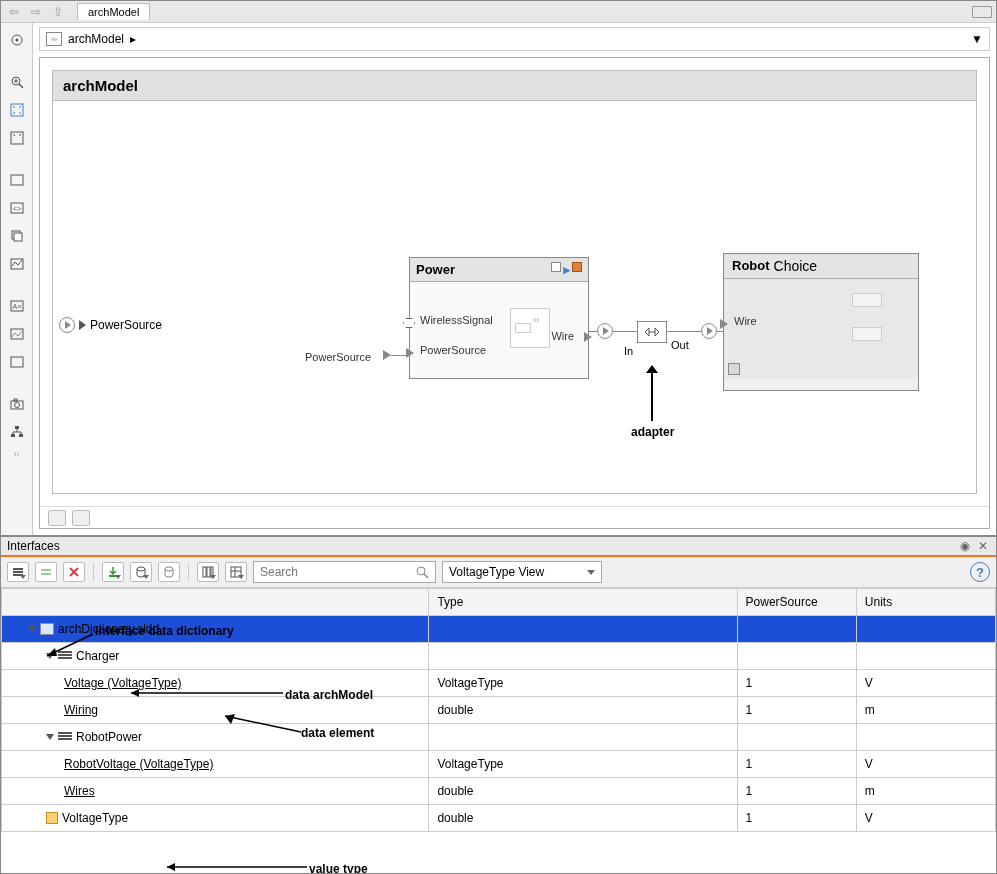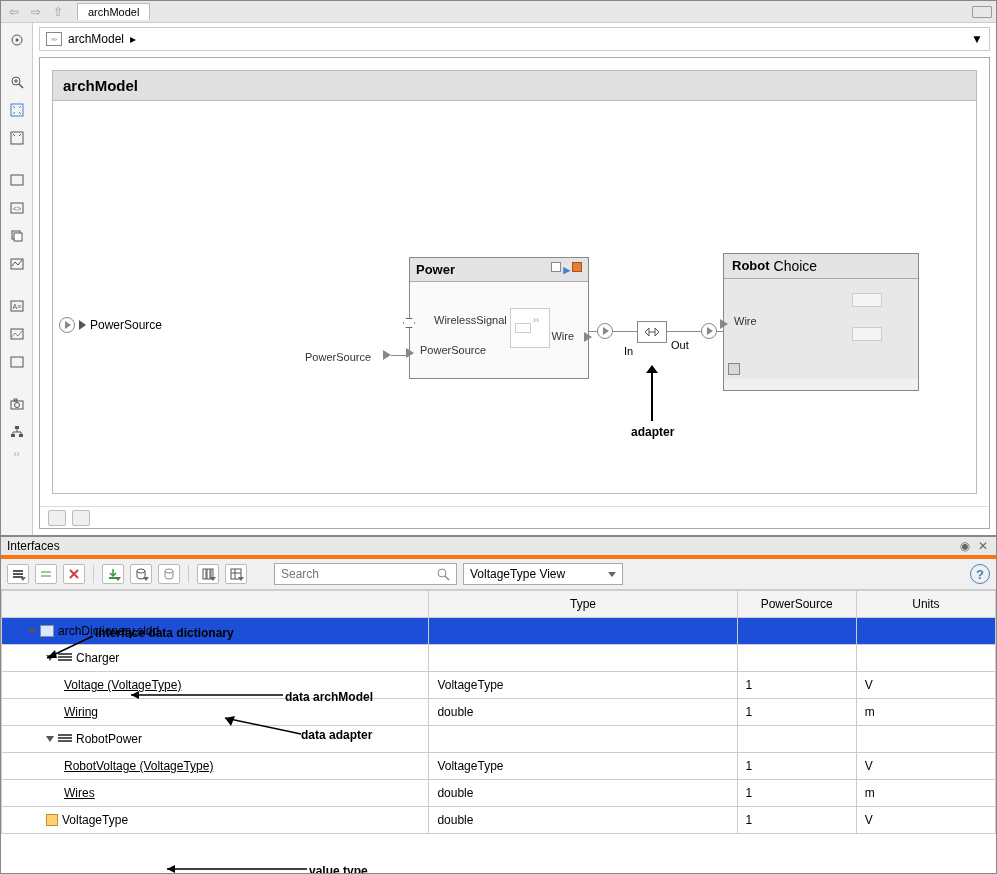--- a/index.html
+++ b/index.html
@@ -57,40 +57,40 @@
 
 .annotation { position: absolute; font-weight: bold; font-size: 12px; }
 .arrow-line { position: absolute; background: #000; }
 .arrow-head { position: absolute; width: 0; height: 0; }
 
 .canvas-footer { height: 22px; background: #fff; border-top: 1px solid #ddd; display: flex; align-items: center; padding: 0 8px; gap: 6px; }
 .cf-btn { width: 18px; height: 16px; border: 1px solid #bbb; background: #efefef; border-radius: 2px; }
 
 
 .interfaces { border-top: 2px solid #888; display: flex; flex-direction: column; height: 338px; }
-.if-header { background: #e8e8e8; border-bottom: 4px solid #f97316; padding: 2px 6px; display: flex; align-items: center; font-size: 12px; }
+.if-header { background: #e8e8e8; border-bottom: 2px solid #f97316; padding: 2px 6px; display: flex; align-items: center; font-size: 12px; }
 .if-header .ctrls { margin-left: auto; display: flex; gap: 4px; }
 .if-header .ctrl { width: 14px; height: 14px; display: flex; align-items: center; justify-content: center; color: #666; cursor: pointer; }
 
 .if-toolbar { background: #f0f0f0; border-bottom: 1px solid #ccc; padding: 4px 6px; display: flex; align-items: center; gap: 6px; }
 .tb-btn { width: 22px; height: 20px; border: 1px solid #bbb; background: #fff; display: flex; align-items: center; justify-content: center; cursor: pointer; border-radius: 2px; position: relative; }
 .tb-btn.dd::after { content: ''; position: absolute; right: 2px; bottom: 2px; width: 0; height: 0; border-left: 3px solid transparent; border-right: 3px solid transparent; border-top: 4px solid #666; }
 .tb-btn svg { width: 14px; height: 14px; }
 .tb-btn.x svg { stroke: #d04040; }
 .tb-sep { width: 1px; height: 18px; background: #ccc; margin: 0 2px; }
-.search-box { flex: 0 0 180px; height: 22px; border: 1px solid #aaa; display: flex; align-items: center; padding: 0 6px; background: #fff; margin-left: 21px; }
+.search-box { flex: 0 0 180px; height: 22px; border: 1px solid #aaa; display: flex; align-items: center; padding: 0 6px; background: #fff; }
 .search-box input { border: none; outline: none; flex: 1; font-size: 12px; }
 .view-sel { height: 22px; border: 1px solid #aaa; padding: 0 20px 0 6px; background: #fff; display: flex; align-items: center; font-size: 12px; position: relative; min-width: 160px; }
 .view-sel::after { content: ''; position: absolute; right: 6px; width: 0; height: 0; border-left: 4px solid transparent; border-right: 4px solid transparent; border-top: 5px solid #666; }
 .help-btn { margin-left: auto; width: 20px; height: 20px; border: 1px solid #4080c0; border-radius: 50%; display: flex; align-items: center; justify-content: center; color: #4080c0; font-weight: bold; font-size: 13px; cursor: pointer; }
 
 .if-table { flex: 1; overflow: auto; position: relative; }
 .if-table table { width: 100%; border-collapse: collapse; }
 .if-table th, .if-table td { border: 1px solid #ccc; padding: 6px 8px; text-align: left; font-size: 12px; font-weight: normal; }
-.if-table th { background: #f4f4f4; text-align: center; }
+.if-table th { background: #f4f4f4; text-align: left; }
 .if-table tr.dict-row td { background: #1d4ed8; }
 .tree-cell { display: flex; align-items: center; gap: 4px; }
 .twisty { width: 0; height: 0; border-left: 4px solid transparent; border-right: 4px solid transparent; border-top: 6px solid #555; cursor: pointer; }
 .ind-1 { padding-left: 18px; }
 .ind-2 { padding-left: 36px; align-items: center; }
 .ind-3 { padding-left: 54px; text-decoration: underline; }
 .ic-dict { width: 14px; height: 12px; background: #d8e8ff; border: 1px solid #88a; }
 .ic-if { width: 14px; height: 10px; display: flex; flex-direction: column; gap: 1px; }
 .ic-if span { display: block; height: 2px; background: #555; }
 .ic-vt { width: 12px; height: 12px; background: #ffd070; border: 1px solid #c09020; }
@@ -231,21 +231,21 @@
               <div class="node-header">
                 <span>Power</span>
                 <span class="badges">
                   <span class="badge-sq"></span>
                   <span style="color:#4080d0">▸</span>
                   <span class="badge-sq or"></span>
                 </span>
               </div>
               <div class="node-body" style="height:96px">
                 <div class="port-hex" style="left:-7px;top:36px"></div>
-                <span class="port-label" style="left:24px;top:32px">WirelessSignal</span>
+                <span class="port-label" style="left:10px;top:32px">WirelessSignal</span>
                 <div class="port-tri" style="left:-4px;top:66px"></div>
                 <span class="port-label" style="left:10px;top:62px">PowerSource</span>
                 <span class="port-label" style="right:14px;top:48px">Wire</span>
                 <div class="port-tri" style="right:-4px;top:50px"></div>
 
                 <div style="position:absolute;left:100px;top:26px;width:40px;height:40px;border:1px solid #ccc;background:#fff">
                   <div style="position:absolute;left:4px;top:14px;width:16px;height:10px;border:1px solid #ccc"></div>
                   <div style="position:absolute;left:22px;top:6px;color:#88b;font-size:9px">››</div>
                 </div>
               </div>
@@ -488,21 +488,21 @@
           <line x1="54" y1="2" x2="8" y2="24" stroke="#000" stroke-width="1.5"></line>
           <polygon points="8,24 16,16 18,24" fill="#000"></polygon>
         </svg>
 
       <div class="tbl-ann" style="left:284px;top:100px">data archModel</div>
       <svg class="tbl-arrow" style="left:124px;top:98px" width="160" height="14">
           <line x1="158" y1="7" x2="6" y2="7" stroke="#000" stroke-width="1.5"></line>
           <polygon points="6,7 14,3 14,11" fill="#000"></polygon>
         </svg>
 
-      <div class="tbl-ann" style="left:300px;top:138px">data adapter</div>
+      <div class="tbl-ann" style="left:300px;top:138px">data element</div>
       <svg class="tbl-arrow" style="left:218px;top:124px" width="84" height="24">
           <line x1="82" y1="20" x2="6" y2="4" stroke="#000" stroke-width="1.5"></line>
           <polygon points="6,4 16,2 12,12" fill="#000"></polygon>
         </svg>
 
       <div class="tbl-ann" style="left:308px;top:274px">value type</div>
       <svg class="tbl-arrow" style="left:160px;top:272px" width="148" height="14">
           <line x1="146" y1="7" x2="6" y2="7" stroke="#000" stroke-width="1.5"></line>
           <polygon points="6,7 14,3 14,11" fill="#000"></polygon>
         </svg>

